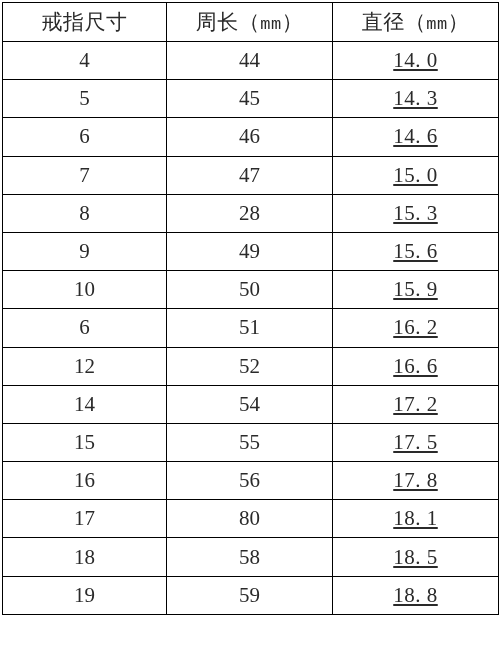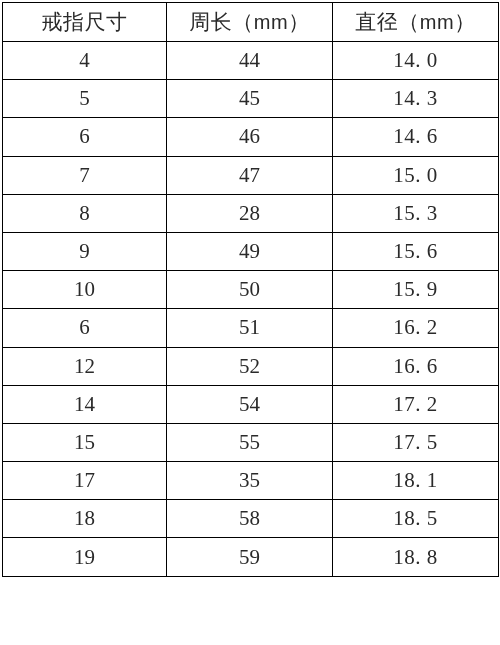--- a/index.html
+++ b/index.html
@@ -39,33 +39,34 @@
   }
 
   #ring-size-table thead th {
     height: 38px;
     font-size: 21px;
     font-family: "DejaVu Serif", "Liberation Serif", serif;
     letter-spacing: 0.5px;
   }
 
   #ring-size-table thead th .unit {
-    font-family: Liberation Sans, sans-serif;
-    font-size: 20px;
+    font-family: Liberation Mono, monospace;
+    font-size: 17px;
   }
 
   #ring-size-table tbody td {
     height: 37.2px;
     font-size: 21px;
     font-family: "Liberation Serif", "DejaVu Serif", serif;
   }
 
   
   #ring-size-table tbody td.decimal {
     letter-spacing: 0.5px;
+    text-decoration: underline;
   }
 </style>
 </head>
 <body>
 
 <table id="ring-size-table">
   <colgroup>
     <col class="c1">
     <col class="c2">
     <col class="c3">
@@ -127,22 +128,27 @@
         <td>14</td>
         <td>54</td>
         <td class="decimal">17. 2</td>
       </tr>
       <tr>
         <td>15</td>
         <td>55</td>
         <td class="decimal">17. 5</td>
       </tr>
       <tr>
+        <td>16</td>
+        <td>56</td>
+        <td class="decimal">17. 8</td>
+      </tr>
+      <tr>
         <td>17</td>
-        <td>35</td>
+        <td>80</td>
         <td class="decimal">18. 1</td>
       </tr>
       <tr>
         <td>18</td>
         <td>58</td>
         <td class="decimal">18. 5</td>
       </tr>
       <tr>
         <td>19</td>
         <td>59</td>

